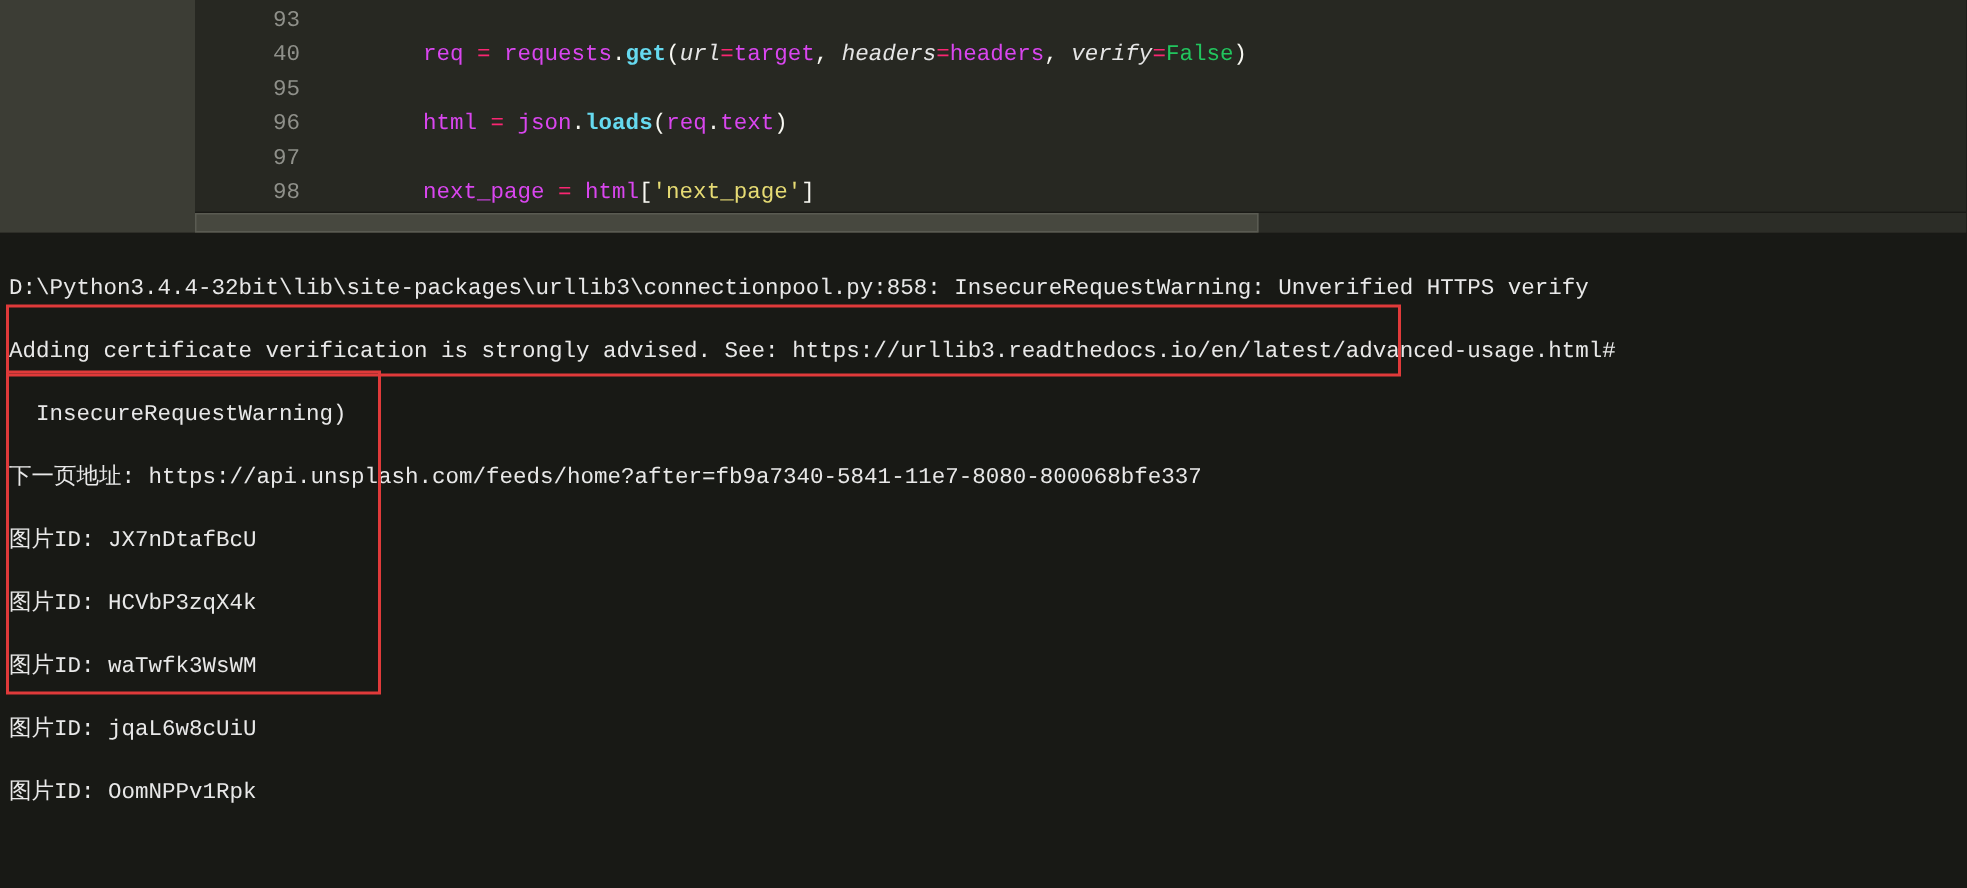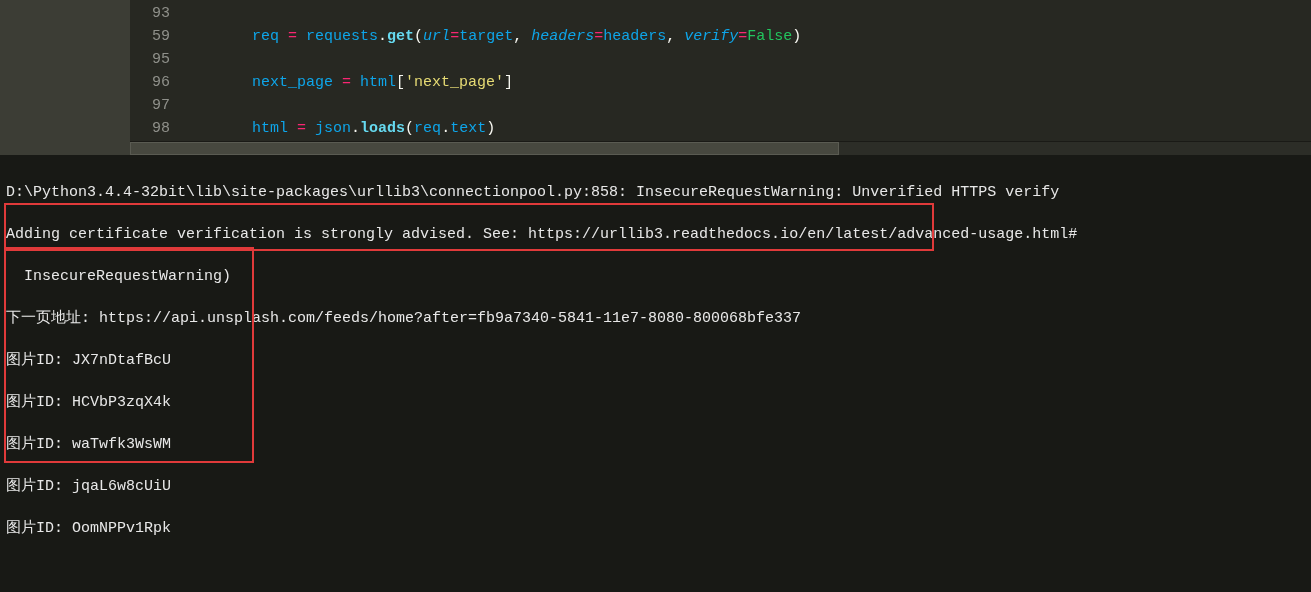--- a/index.html
+++ b/index.html
@@ -28,31 +28,32 @@
   .code-gutter {
     width: 50px;
     background: #272822;
     color: #8f908a;
     text-align: right;
     padding-right: 10px;
     padding-top: 2px;
     flex-shrink: 0;
     font-size: 15px;
     line-height: 23px;
+    margin-left: 30px;
   }
   .code-lines {
     padding-top: 2px;
     font-size: 15px;
     line-height: 23px;
     white-space: pre;
   }
-  .tok-ident { color: #0ea5e9; }
+  .tok-ident { color: #d946ef; }
   .tok-op { color: #f92672; }
   .tok-call { color: #66d9ef; font-weight: bold; }
-  .tok-param { color: #0ea5e9; font-style: italic; }
+  .tok-param { color: #e5e5e5; font-style: italic; }
   .tok-str { color: #e6db74; }
   .tok-kw { color: #f92672; }
   .tok-const { color: #22c55e; }
   .tok-white { color: #f8f8f2; }
   .hscroll {
     position: absolute;
     bottom: 0;
     left: 130px;
     right: 0;
     height: 14px;
@@ -97,30 +98,30 @@
     pointer-events: none;
   }
 </style>
 </head>
 <body>
 
 <div class="editor-area">
   <div class="minimap-strip"></div>
   <div class="code-gutter">
     <div>93</div>
-    <div>59</div>
+    <div>40</div>
     <div>95</div>
     <div>96</div>
     <div>97</div>
     <div>98</div>
   </div>
   <div class="code-lines">
 <div><span>        </span><span class="tok-ident">req</span><span class="tok-op"> = </span><span class="tok-ident">requests</span><span class="tok-white">.</span><span class="tok-call">get</span><span class="tok-white">(</span><span class="tok-param">url</span><span class="tok-op">=</span><span class="tok-ident">target</span><span class="tok-white">, </span><span class="tok-param">headers</span><span class="tok-op">=</span><span class="tok-ident">headers</span><span class="tok-white">, </span><span class="tok-param">verify</span><span class="tok-op">=</span><span class="tok-const">False</span><span class="tok-white">)</span></div>
+<div><span>        </span><span class="tok-ident">html</span><span class="tok-op"> = </span><span class="tok-ident">json</span><span class="tok-white">.</span><span class="tok-call">loads</span><span class="tok-white">(</span><span class="tok-ident">req</span><span class="tok-white">.</span><span class="tok-ident">text</span><span class="tok-white">)</span></div>
 <div><span>        </span><span class="tok-ident">next_page</span><span class="tok-op"> = </span><span class="tok-ident">html</span><span class="tok-white">[</span><span class="tok-str">'next_page'</span><span class="tok-white">]</span></div>
-<div><span>        </span><span class="tok-ident">html</span><span class="tok-op"> = </span><span class="tok-ident">json</span><span class="tok-white">.</span><span class="tok-call">loads</span><span class="tok-white">(</span><span class="tok-ident">req</span><span class="tok-white">.</span><span class="tok-ident">text</span><span class="tok-white">)</span></div>
 <div><span>        </span><span class="tok-call">print</span><span class="tok-white">(</span><span class="tok-str">'下一页地址:'</span><span class="tok-white">,</span><span class="tok-ident">next_page</span><span class="tok-white">)</span></div>
 <div><span>        </span><span class="tok-kw">for</span><span> </span><span class="tok-ident">each</span><span> </span><span class="tok-kw">in</span><span> </span><span class="tok-ident">html</span><span class="tok-white">[</span><span class="tok-str">'photos'</span><span class="tok-white">]</span><span class="tok-white">:</span></div>
 <div><span>            </span><span class="tok-call">print</span><span class="tok-white">(</span><span class="tok-str">'图片ID:'</span><span class="tok-white">,</span><span class="tok-ident">each</span><span class="tok-white">[</span><span class="tok-str">'id'</span><span class="tok-white">]</span><span class="tok-white">)</span></div>
   </div>
   <div class="hscroll">
     <div class="hscroll-thumb"></div>
   </div>
 </div>
 
 <div class="divider"></div>

